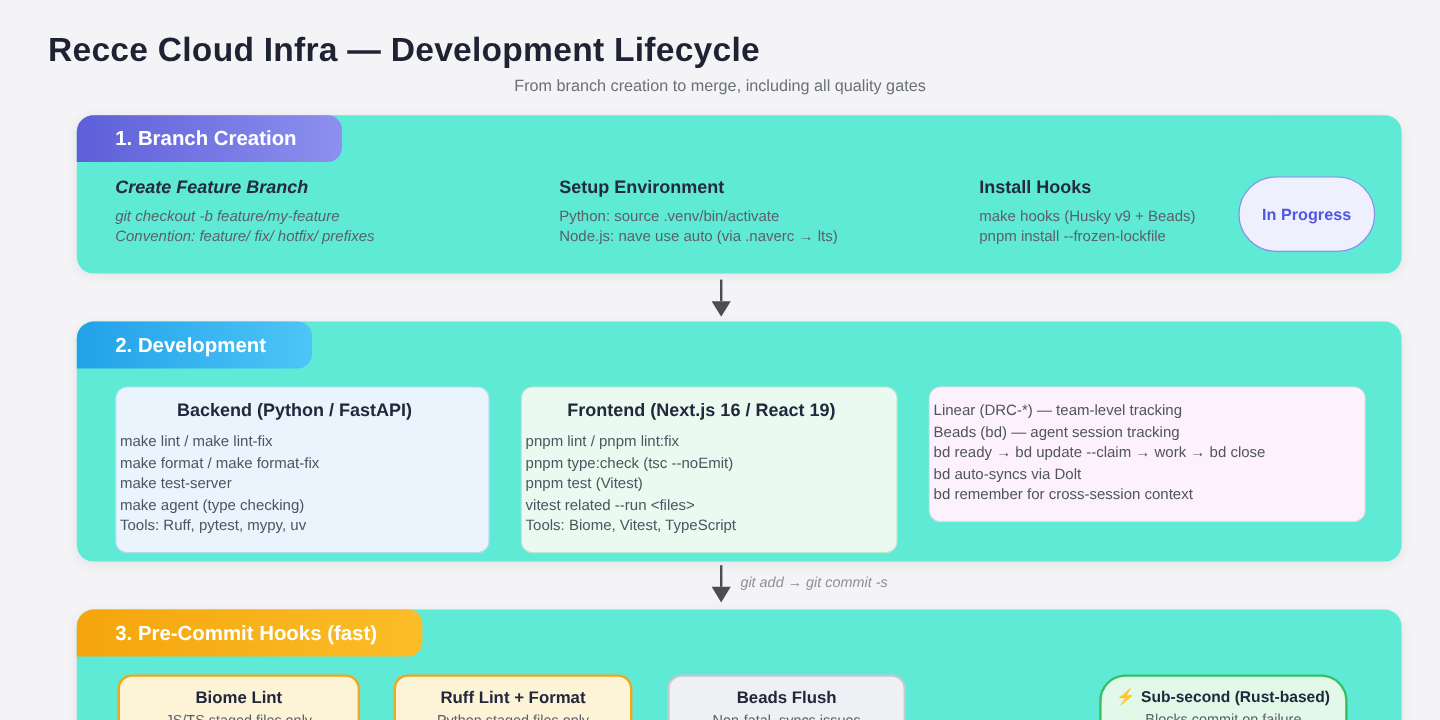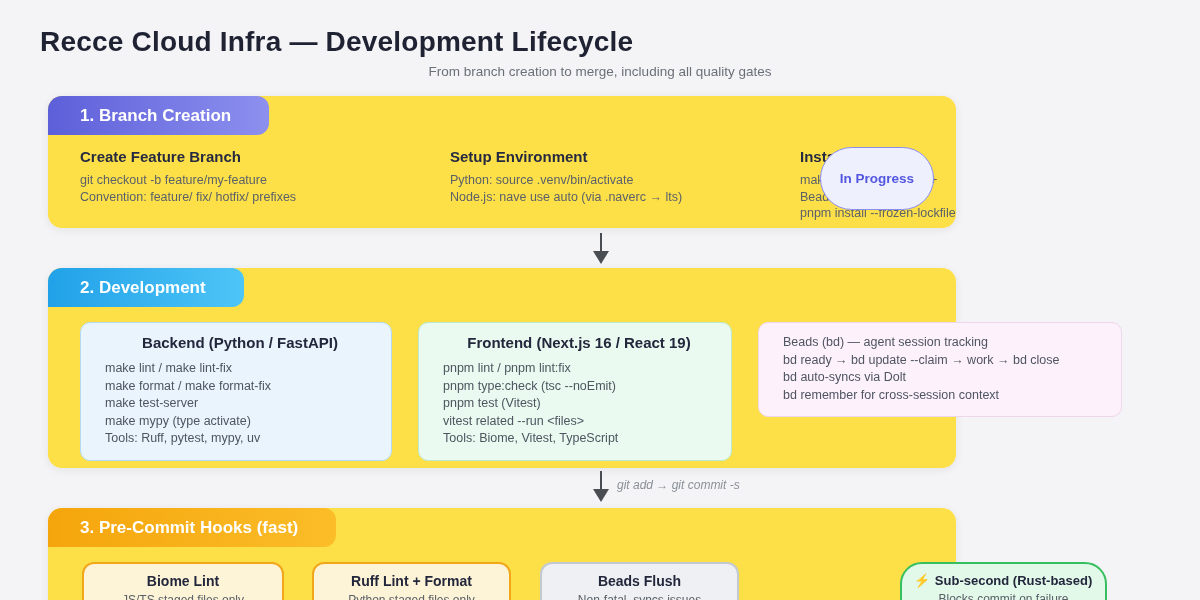--- a/index.html
+++ b/index.html
@@ -10,52 +10,52 @@
   }
   .page-title {
     position:absolute; top:26px; left:0; width:1200px; text-align:left;
     font-size:28px; font-weight:bold; color:#1e2233; letter-spacing:.2px;margin-left:40px;
   }
   .page-subtitle {
     position:absolute; top:64px; left:0; width:1200px; text-align:center;
     font-size:13.5px; color:#6b7078;
   }
   .panel {
-    position:absolute; left:48px; width:908px; background:#fde047;
+    position:absolute; left:64px; width:1104px; background:#5eead4;
     border-radius:14px; box-shadow:0 2px 10px rgba(30,34,51,.07);
   }
   .panel-1 { top:96px;  height:132px; }
   .panel-2 { top:268px; height:200px; }
   .panel-3 { top:508px; height:150px; }
   .tab {
     position:absolute; top:0; left:0; height:39px; line-height:39px;
     padding:0 38px 0 32px; border-radius:14px 12px 12px 0;
     color:#ffffff; font-size:17px; font-weight:bold; white-space:nowrap;
   }
   .tab-purple { background:linear-gradient(90deg,#5d5fd9,#8d90ee); }
   .tab-blue   { background:linear-gradient(90deg,#21a1e8,#4ec5f7); }
   .tab-amber  { background:linear-gradient(90deg,#f5a50c,#fbbd28); }
 
   
   .col { position:absolute; top:52px; }
-  .col-1 { left:32px; }
+  .col-1 { left:32px;font-style:italic; }
   .col-2 { left:402px; }
   .col-3 { left:752px; }
   .col-title { font-size:15px; font-weight:bold; color:#262a40; margin-bottom:7px; }
   .col-line  { font-size:12.5px; color:#5c6169; line-height:16.5px; }
   .badge {
     position:absolute; top:51px; right:22px; padding:23px 19px;
     border:1.5px solid #8a8df0; background:#eef0fe; color:#5356e0;
     font-size:13.5px; font-weight:bold; border-radius:999px;
   }
 
   
   .dev-card {
     position:absolute; top:54px; border-radius:10px; border:1px solid;
-    padding:11px 16px 12px 24px;
+    padding:11px 16px 12px 3px;
   }
   .dev-card-1 { left:32px;  width:312px; background:#e9f4fd; border-color:#b4daf3; }
   .dev-card-2 { left:370px; width:314px; background:#eafaf0; border-color:#bce8cd; }
   .dev-card-3 { left:710px; width:364px; background:#fdf1fc; border-color:#edd7ec; }
   .dev-card-title { text-align:center; font-size:15px; font-weight:bold; color:#23273c; margin-bottom:9px; }
   .dev-card-line  { font-size:12.5px; color:#4e5560; line-height:17.5px; }
 
   
   .hook-card {
     position:absolute; top:54px; height:70px; border-radius:12px; border:2px solid;
@@ -126,34 +126,35 @@
   </div>
 
   <div class="panel panel-2">
     <div class="tab tab-blue">2. Development</div>
 
     <div class="dev-card dev-card-1">
       <div class="dev-card-title">Backend (Python / FastAPI)</div>
       <div class="dev-card-line">make lint / make lint-fix</div>
       <div class="dev-card-line">make format / make format-fix</div>
       <div class="dev-card-line">make test-server</div>
-      <div class="dev-card-line">make mypy (type activate)</div>
+      <div class="dev-card-line">make agent (type checking)</div>
       <div class="dev-card-line">Tools: Ruff, pytest, mypy, uv</div>
     </div>
 
     <div class="dev-card dev-card-2">
       <div class="dev-card-title">Frontend (Next.js 16 / React 19)</div>
       <div class="dev-card-line">pnpm lint / pnpm lint:fix</div>
       <div class="dev-card-line">pnpm type:check (tsc --noEmit)</div>
       <div class="dev-card-line">pnpm test (Vitest)</div>
       <div class="dev-card-line">vitest related --run &lt;files&gt;</div>
       <div class="dev-card-line">Tools: Biome, Vitest, TypeScript</div>
     </div>
 
     <div class="dev-card dev-card-3">
+      <div class="dev-card-line">Linear (DRC-*) — team-level tracking</div>
       <div class="dev-card-line">Beads (bd) — agent session tracking</div>
       <div class="dev-card-line">bd ready → bd update --claim → work → bd close</div>
       <div class="dev-card-line">bd auto-syncs via Dolt</div>
       <div class="dev-card-line">bd remember for cross-session context</div>
     </div>
   </div>
 
   <div class="arrow arrow-2">
     <div class="arrow-stem"></div>
     <div class="arrow-head"></div>

